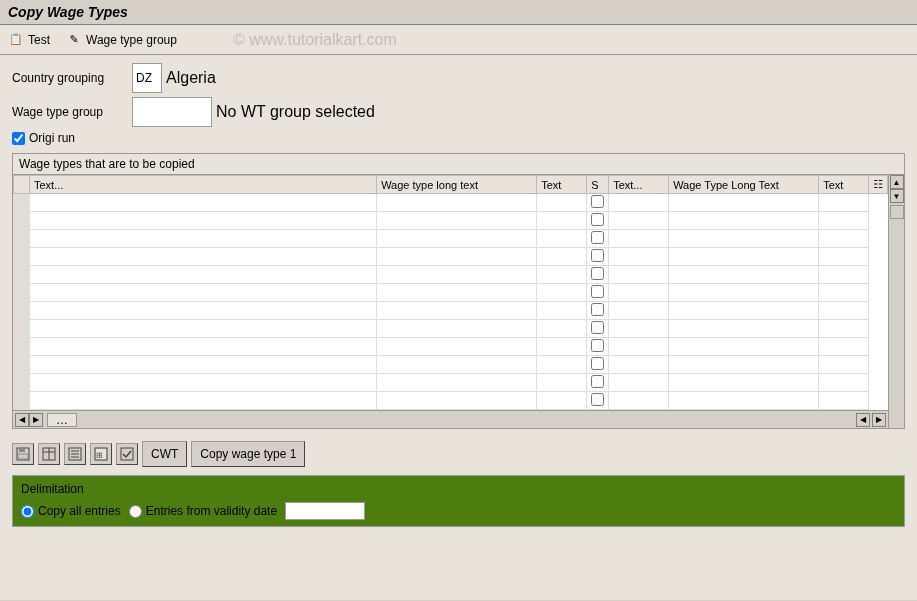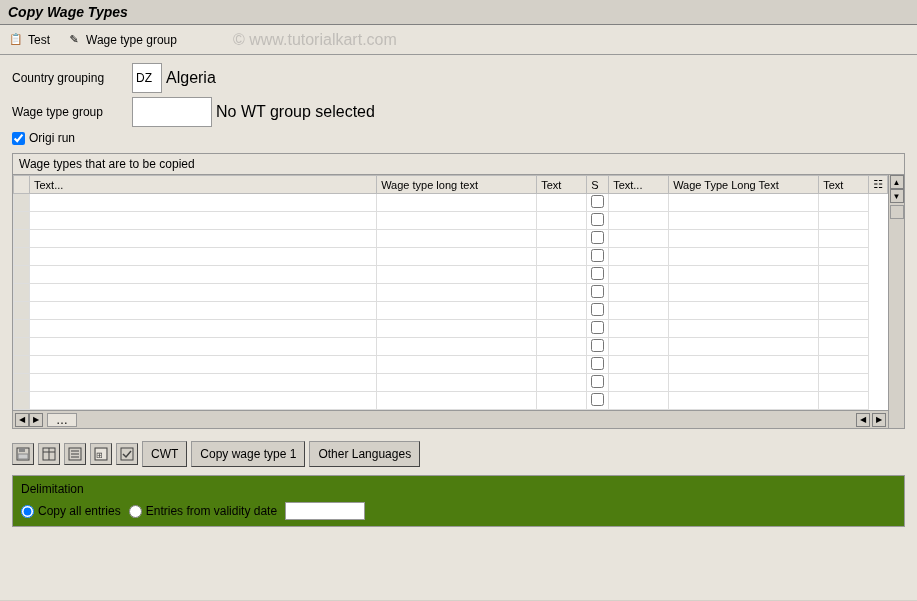--- a/index.html
+++ b/index.html
@@ -475,21 +475,20 @@
       </svg>
     </div>
     <div class="icon-btn" title="Check">
       <svg width="14" height="14" viewBox="0 0 14 14">
         <rect x="1" y="1" width="12" height="12" fill="none" stroke="#444" stroke-width="1"></rect>
         <polyline points="3,7 6,10 11,4" fill="none" stroke="#444" stroke-width="1.5"></polyline>
       </svg>
     </div>
     <div class="text-btn">CWT</div>
     <div class="text-btn">Copy wage type 1</div>
-    <div class="text-btn">Other Languages</div>
   </div>
 
   <div class="delimitation-section">
     <div class="delim-title">Delimitation</div>
     <div class="delim-row">
       <div class="radio-option">
         <input type="radio" name="delim" checked="" style="">
         <span>Copy all entries</span>
       </div>
       <div class="radio-option">

